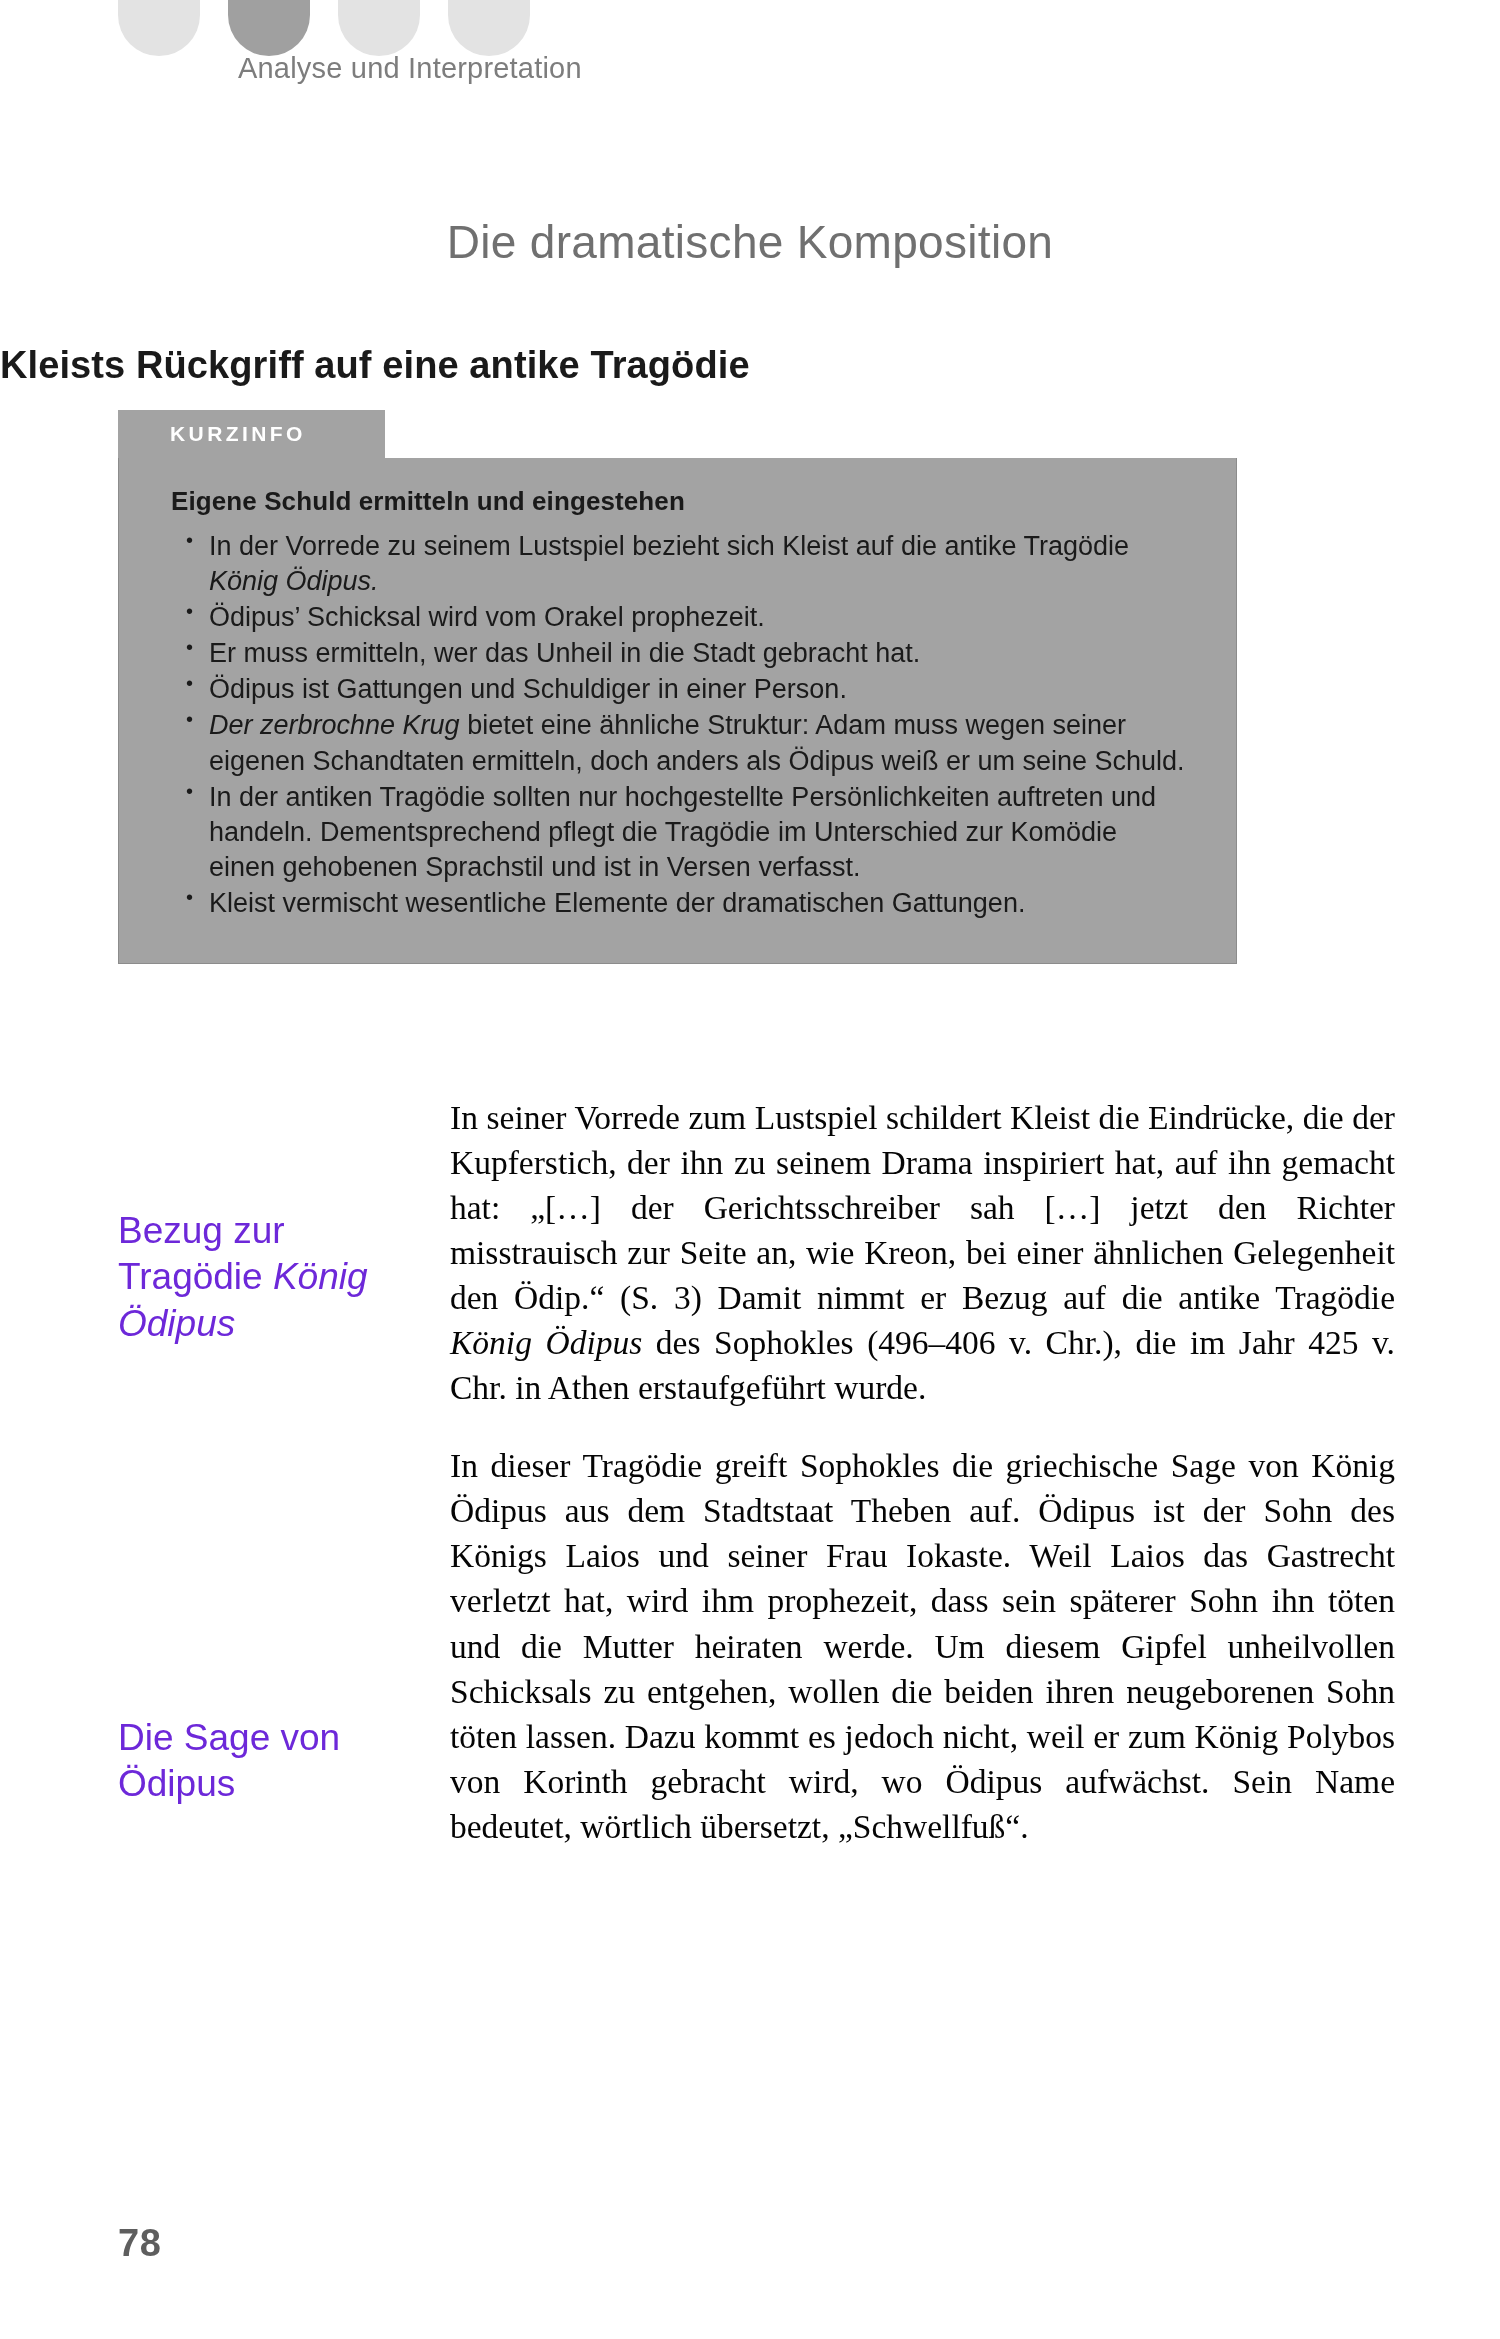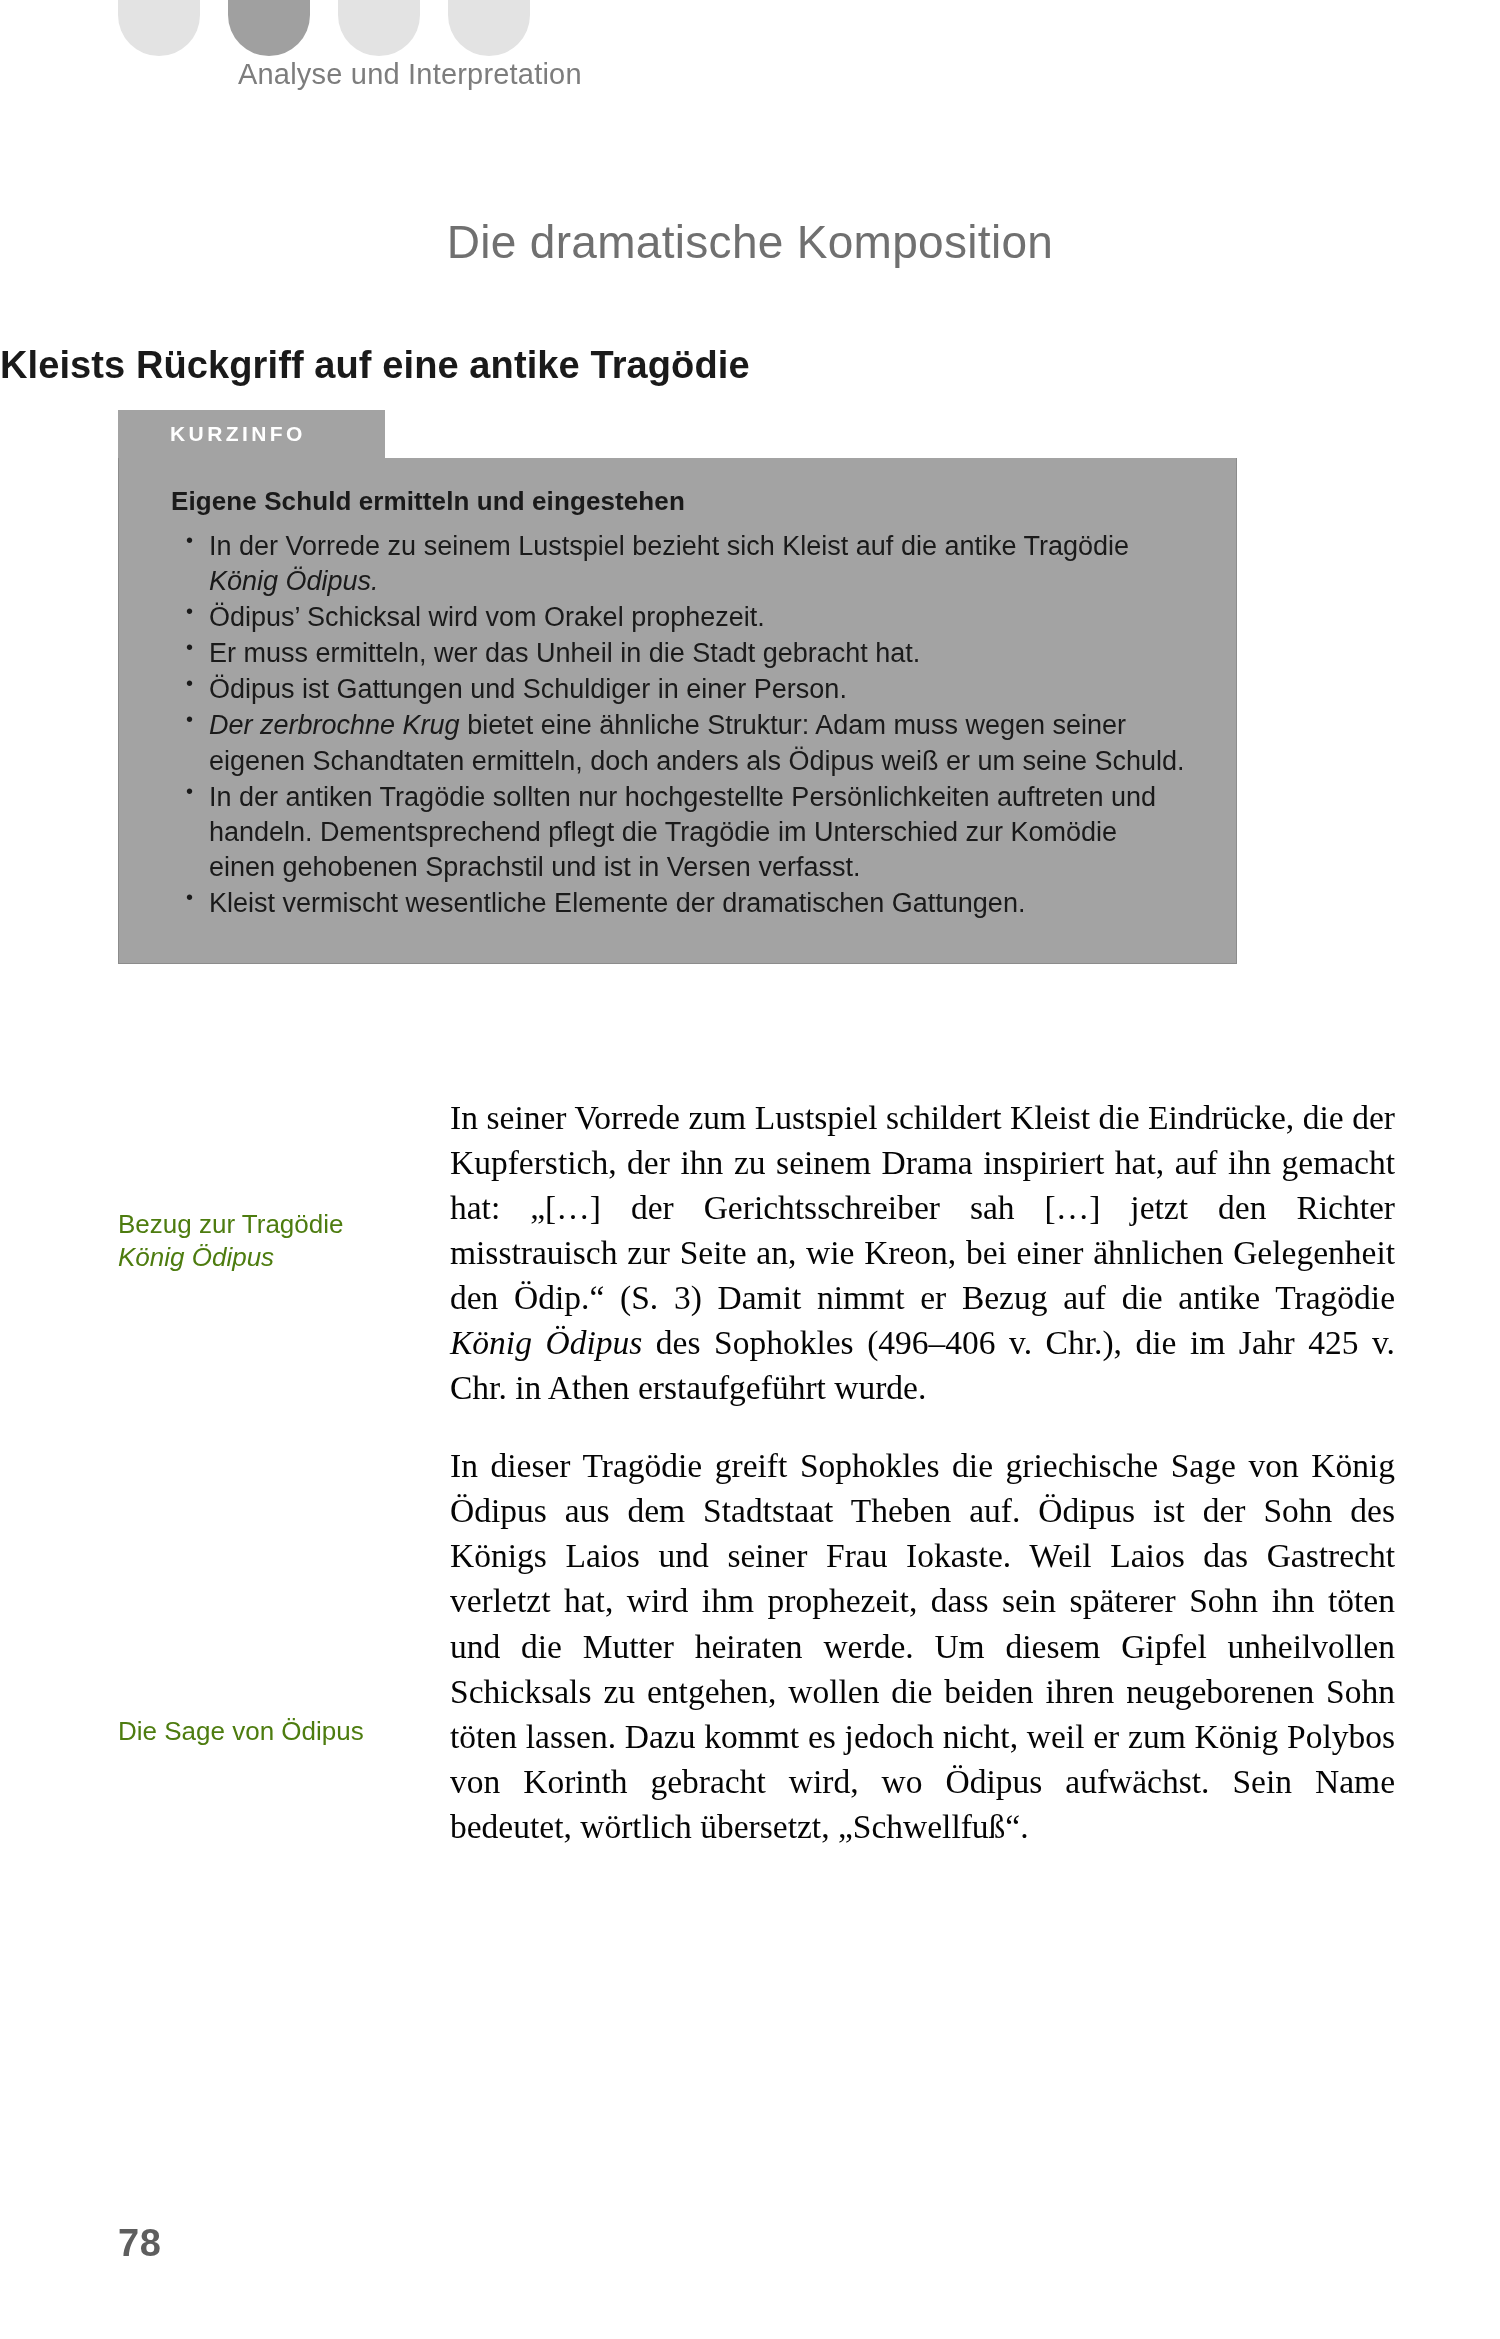--- a/index.html
+++ b/index.html
@@ -26,21 +26,21 @@
     border-radius:0 0 41px 41px;
     background:#e3e3e3;
   }
   .pill.dark{ background:#a0a0a0; }
   .pill.r4{ border-radius:0 0 41px 41px; }
 
   
   .chapter-label{
     position:absolute;
     left:238px;
-    top:58px;
+    top:52px;
     font-size:29px;
     color:#7d7d7d;
     letter-spacing:0.2px;
     font-weight:400;
     white-space:nowrap;
   }
 
   
   .page-title{
     position:absolute;
@@ -131,23 +131,23 @@
   .content-area{
     position:absolute;
     left:0;
     top:1095px;
     width:1500px;
   }
   .col-margin{
     position:absolute;
     left:118px;
     width:290px;
-    font-size:26px;
+    font-size:37px;
     line-height:1.25;
-    color:#4d7c0f;
+    color:#6d28d9;
     font-weight:400;
   }
   .col-margin i{ font-style:italic; }
   .note-1{ top:113px; }
   .note-2{ top:620px; }
 
   .col-body{
     position:absolute;
     left:450px;
     width:945px;

